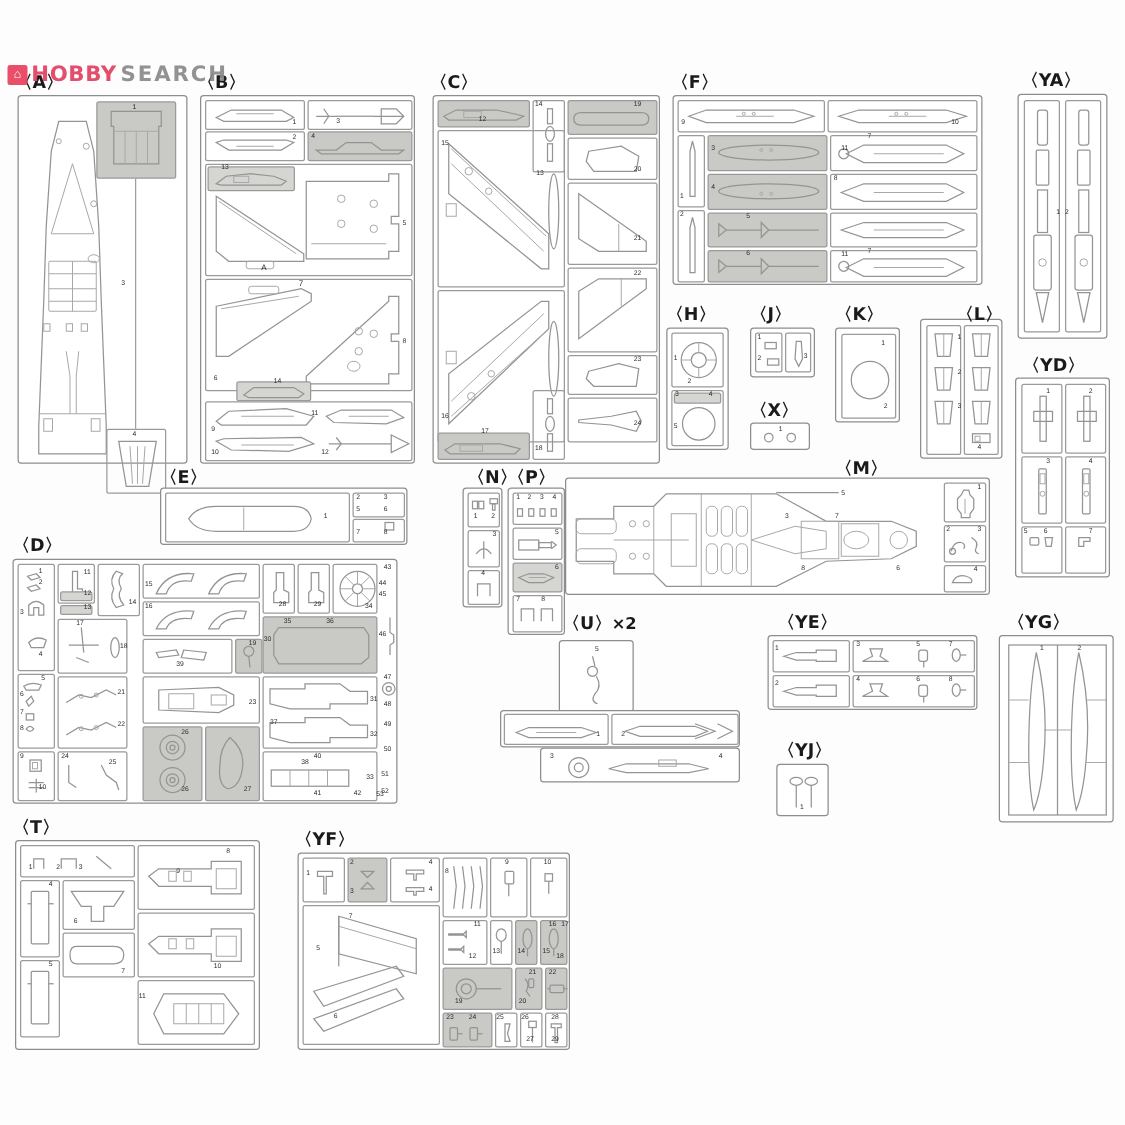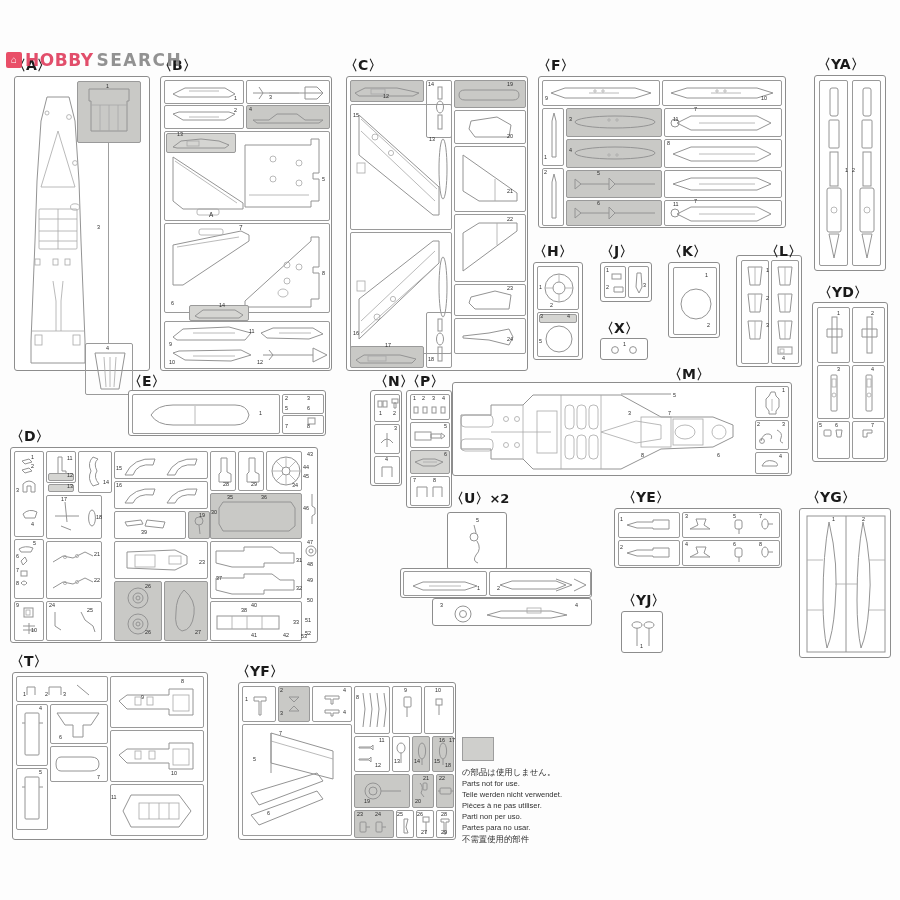--- a/index.html
+++ b/index.html
@@ -1600,24 +1600,14 @@
     <div class="cell" style="left:197px;top:127px;width:18px;height:28px;"></div>
     <div class="svgbox" style="left:200px;top:132px;">
         <svg width="12" height="22">
           <path class="ol" d="M2 4 L10 4 L10 7 L7 7 L7 19 L5 19 L5 7 L2 7 Z"></path>
         </svg>
       </div>
     <div class="pn" style="left:202px;top:129px;">28</div>
     <div class="pn" style="left:202px;top:147px;">29</div>
   </div>
 
-  <div id="legend">
-    <div class="swatch"></div>
-    <div class="ln cjk">の部品は使用しません。</div>
-    <div class="ln">Parts not for use.</div>
-    <div class="ln">Teile werden nicht verwendet.</div>
-    <div class="ln">Pièces à ne pas utiliser.</div>
-    <div class="ln">Parti non per uso.</div>
-    <div class="ln">Partes para no usar.</div>
-    <div class="ln cjk">不需置使用的部件</div>
-  </div>
 
 </div>
 
 </body></html>

